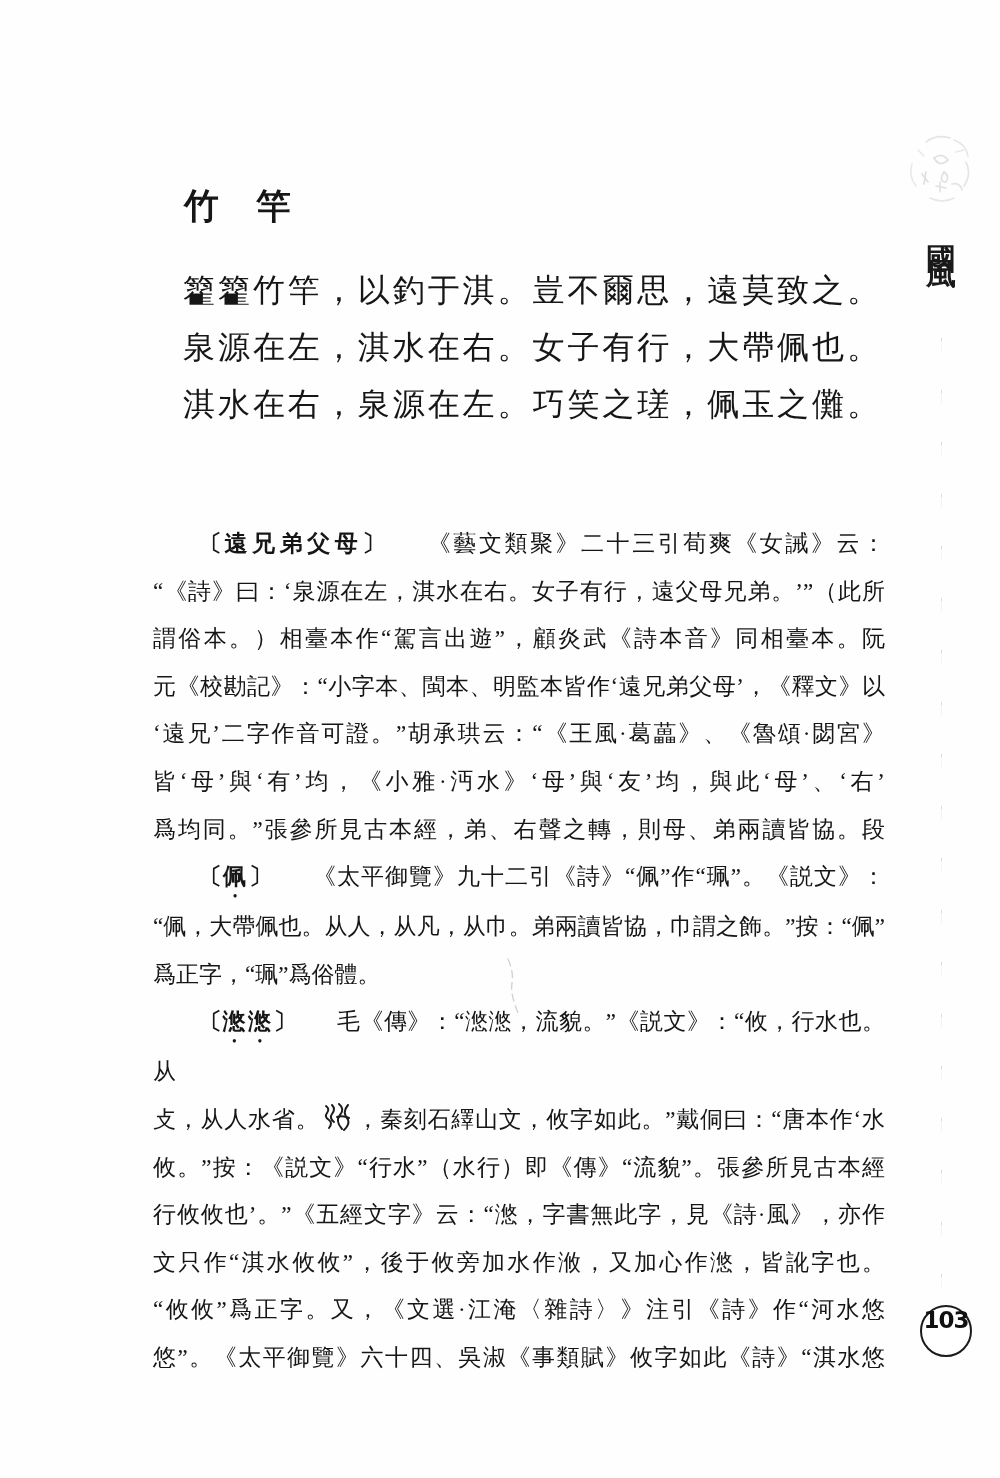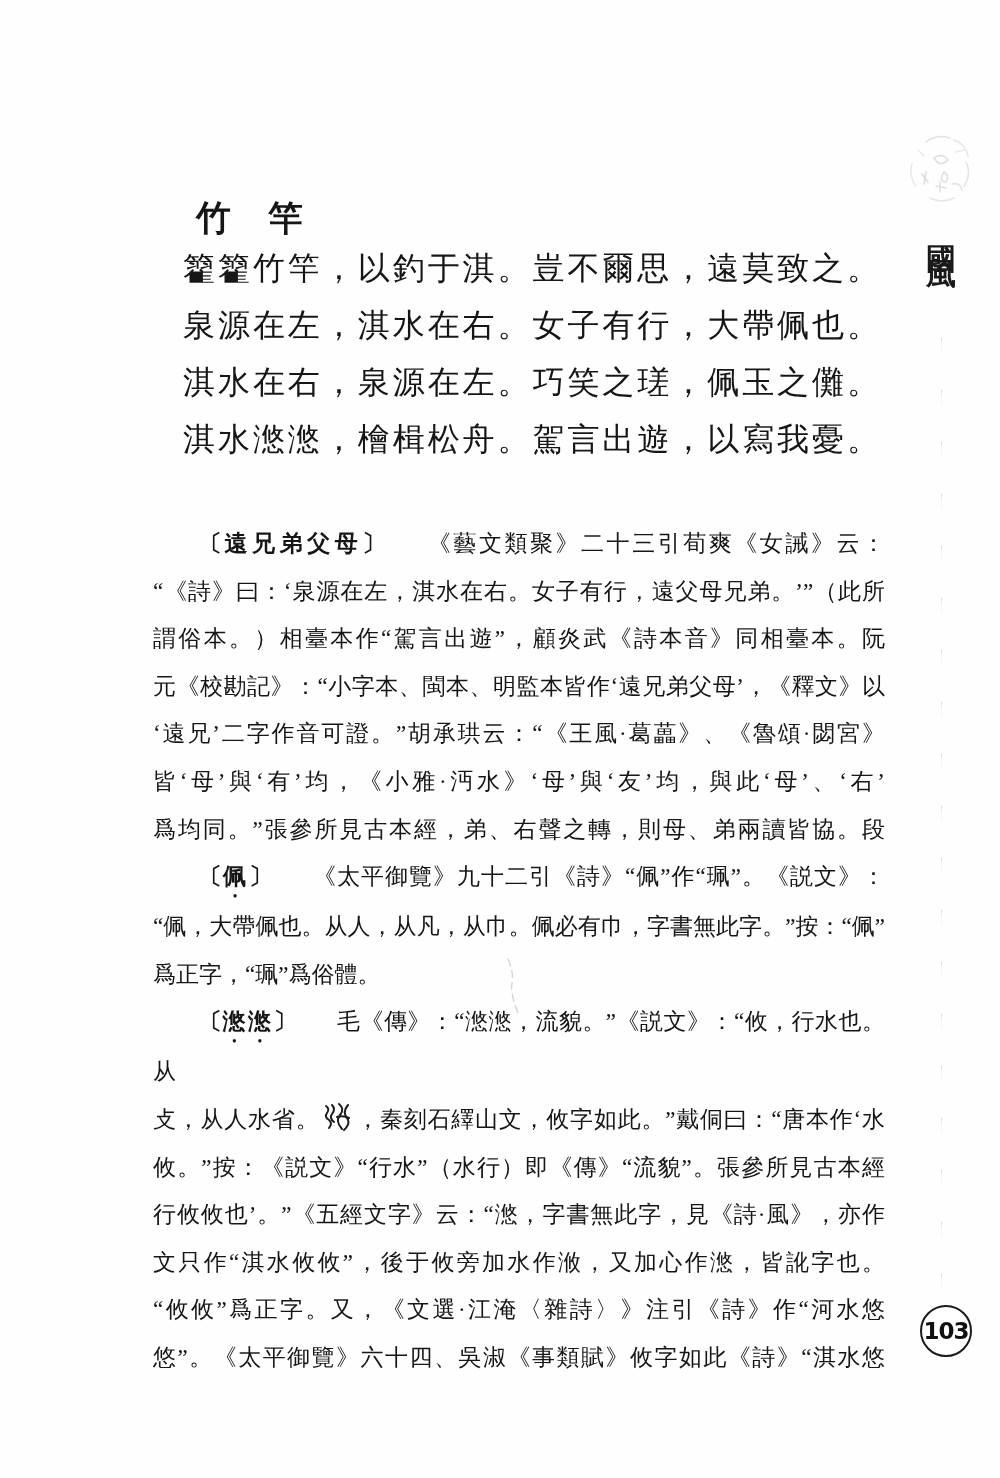--- a/index.html
+++ b/index.html
@@ -9,24 +9,24 @@
     background:#fefefe;
     margin:0 auto;
     overflow:hidden;
     font-family:"Liberation Serif","DejaVu Serif",serif;
     color:#161616;
   }
   
   .title{
     position:absolute;left:184px;top:186px;
     font-size:35px;font-weight:bold;line-height:1.2;
-    letter-spacing:1px;margin:12px;
+    letter-spacing:1px;margin:0;
   }
   
-  .poem{position:absolute;left:183px;top:240px;width:696px;}
+  .poem{position:absolute;left:183px;top:262px;width:696px;}
   .poem-line{
     font-size:32px;line-height:57px;
     text-align:justify;text-align-last:justify;
     text-justify:inter-character;
   }
   
   .notes{position:absolute;left:133px;top:520px;width:752px;}
   .nline{
     font-size:23px;line-height:47.6px;
     text-align:justify;text-align-last:justify;
@@ -59,21 +59,21 @@
   .margin-line{
     position:absolute;left:941px;top:338px;width:1px;height:960px;
     background:repeating-linear-gradient(180deg,
       rgba(70,70,70,.20) 0 3px,
       rgba(70,70,70,.05) 3px 14px,
       rgba(0,0,0,0) 14px 52px);
   }
   .page-number-badge{
     position:absolute;left:920px;top:1305px;
     width:48px;height:48px;border:2px solid #1b1b1b;border-radius:50%;
-    display:flex;align-items:center;justify-content:center;
+    display:flex;justify-content:center;
     font-family:"DejaVu Sans","Liberation Sans",sans-serif;
     font-size:23px;font-weight:600;letter-spacing:-1px;color:#111;
     background:#fff;
   }
   .scan-artifact{position:absolute;left:498px;top:955px;opacity:.65;}
 </style>
 </head>
 <body>
 
 <div class="page">
@@ -109,42 +109,41 @@
       <path d="M10 4 q6 14 4 24 q-2 10 6 30" stroke="#bdbdbd" stroke-width="1.4" stroke-linecap="round" stroke-dasharray="7 5"></path>
     </svg>
   </div>
 
   <h1 class="title">竹　竿</h1>
 
   <div class="poem">
     <div class="poem-line">籊籊竹竿，以釣于淇。豈不爾思，遠莫致之。</div>
     <div class="poem-line">泉源在左，淇水在右。女子有行，大帶佩也。</div>
     <div class="poem-line">淇水在右，泉源在左。巧笑之瑳，佩玉之儺。</div>
-    <div class="poem-line">淇水滺滺，檜楫松舟。駕言出遊，以寫我憂。</div>
   </div>
 
   <div class="notes">
 
     <div class="note">
       <div class="nline first">
         <span class="bracket">〔</span><span class="headword">遠兄弟父母</span><span class="bracket gap-after">〕</span><span>《藝文類聚》二十三引荀爽《女誡》云：</span>
       </div>
       <div class="nline">“《詩》曰：‘泉源在左，淇水在右。女子有行，遠父母兄弟。’”（此所</div>
       <div class="nline">謂俗本。）相臺本作“駕言出遊”，顧炎武《詩本音》同相臺本。阮</div>
       <div class="nline">元《校勘記》：“小字本、閩本、明監本皆作‘遠兄弟父母’，《釋文》以</div>
       <div class="nline">‘遠兄’二字作音可證。”胡承珙云：“《王風·葛藟》、《魯頌·閟宮》</div>
       <div class="nline">皆‘母’與‘有’均，《小雅·沔水》‘母’與‘友’均，與此‘母’、‘右’</div>
       <div class="nline">爲均同。”張參所見古本經，弟、右聲之轉，則母、弟兩讀皆協。段</div>
     </div>
 
     <div class="note">
       <div class="nline first">
         <span class="bracket">〔</span><span class="headword emph">佩</span><span class="bracket gap-after">〕</span><span>《太平御覽》九十二引《詩》“佩”作“珮”。《説文》：</span>
       </div>
-      <div class="nline">“佩，大帶佩也。从人，从凡，从巾。佩必有巾，字書無此字。”按：“佩”</div>
+      <div class="nline">“佩，大帶佩也。从人，从凡，从巾。弟兩讀皆協，巾謂之飾。”按：“佩”</div>
       <div class="nline endline">爲正字，“珮”爲俗體。</div>
     </div>
 
     <div class="note">
       <div class="nline first">
         <span class="bracket">〔</span><span class="headword emph">滺滺</span><span class="bracket gap-after">〕</span><span>毛《傳》：“滺滺，流貌。”《説文》：“攸，行水也。从</span>
       </div>
       <div class="nline">
         <span>攴，从人水省。</span><span class="seal-glyph"><svg width="30" height="32" viewBox="0 0 30 32" fill="none">
               <g stroke="#1c1c1c" stroke-width="2" stroke-linecap="round" fill="none">

